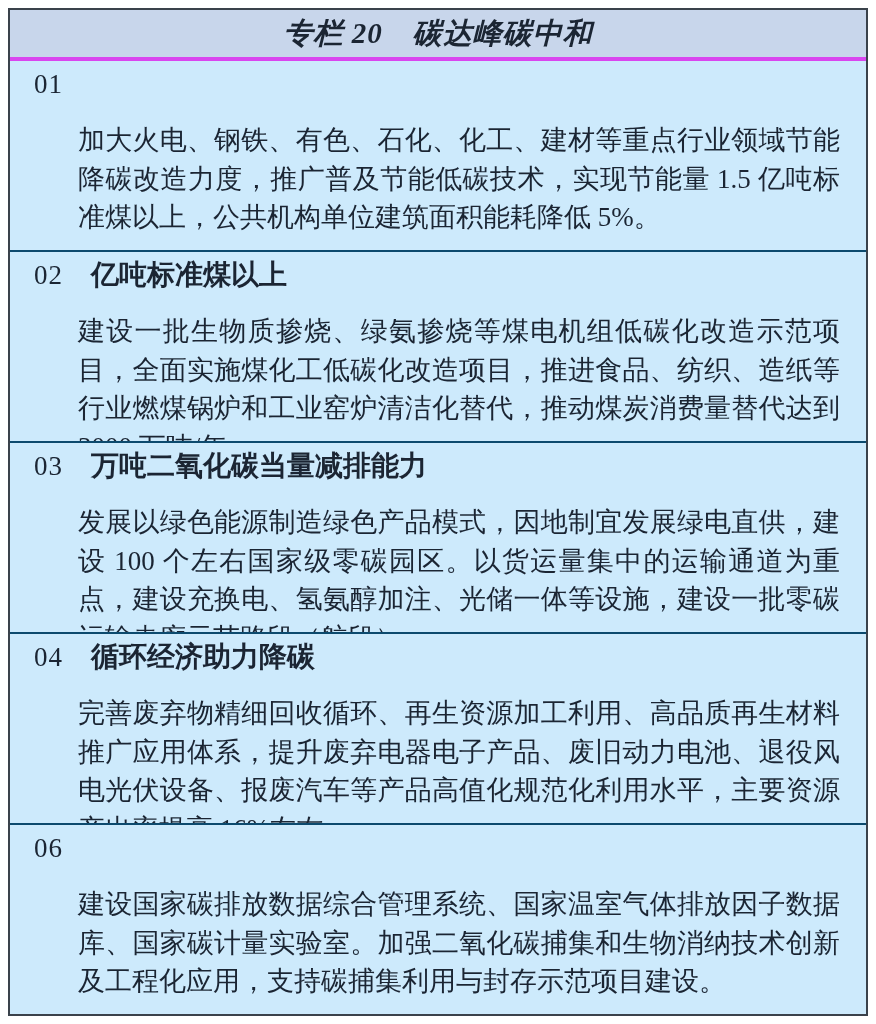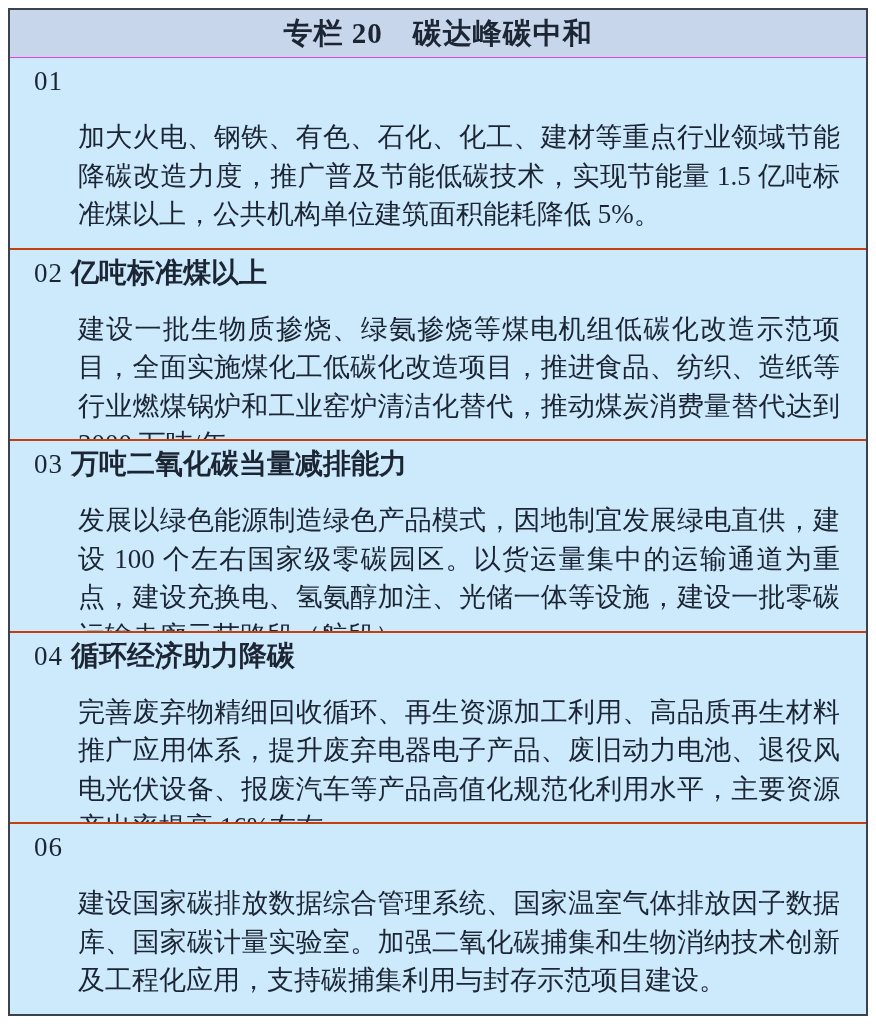--- a/index.html
+++ b/index.html
@@ -18,47 +18,48 @@
     height: 100%;
     box-sizing: border-box;
     border: 2px solid #3a424b;
     display: flex;
     flex-direction: column;
     background: #cdeafc;
   }
   .panel-header {
     flex: 0 0 47px;
     background: #c8d6eb;
-    border-bottom: 1px solid #d946ef;
+    border-bottom: 4px solid #d946ef;
     display: flex;
     align-items: center;
     justify-content: center;
     font-size: 29px;
     font-weight: 700;
     letter-spacing: 1px;
+    font-style: italic;
   }
   .section {
     flex: 1 1 0;
     background: #cdeafc;
     box-sizing: border-box;
     padding: 2px 26px 2px 24px;
     overflow: hidden;
   }
   .section + .section {
-    border-top: 2px solid #c2410c;
+    border-top: 2px solid #0c4a6e;
   }
   .sec-head {
     display: flex;
     align-items: baseline;
     line-height: 42px;
     white-space: nowrap;
   }
   .sec-num {
     font-size: 27px;
-    margin-right: 8px;
+    margin-right: 28px;
     letter-spacing: 1px;
   }
   .sec-title {
     font-size: 28px;
     font-weight: 700;
   }
   .sec-body {
     margin: 16px 0 0 44px;
     font-size: 27px;
     line-height: 38.5px;

